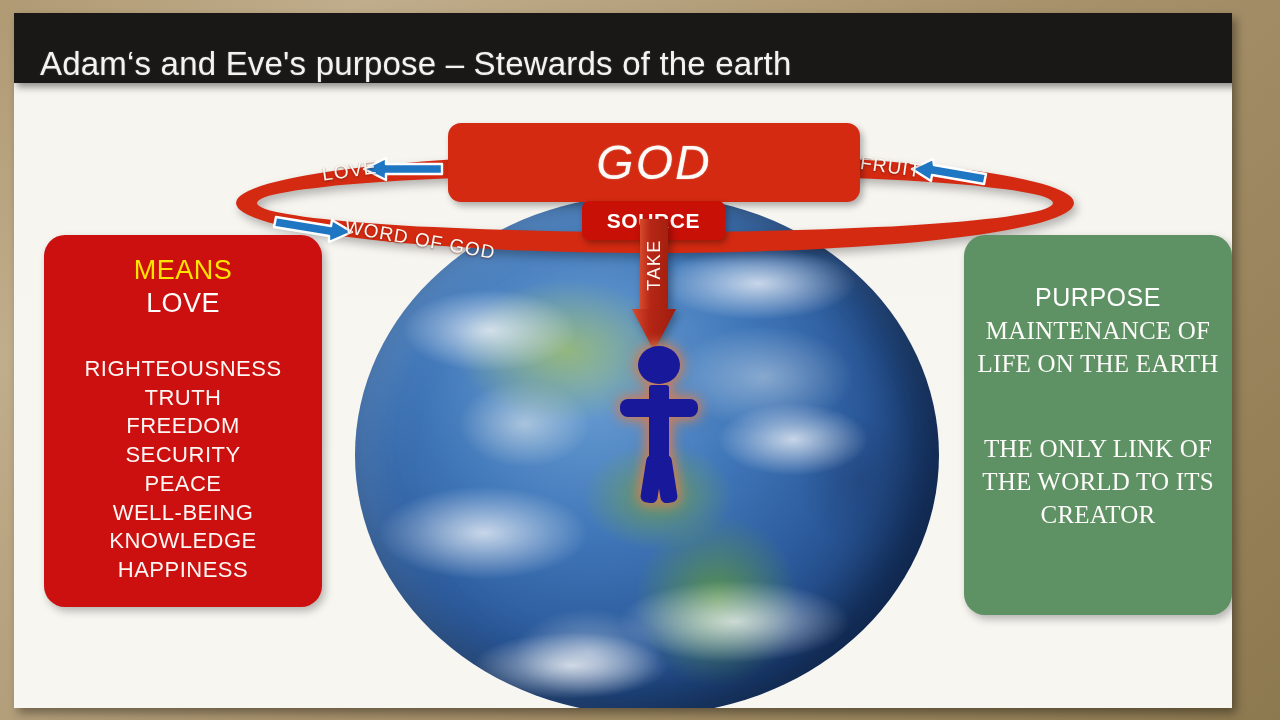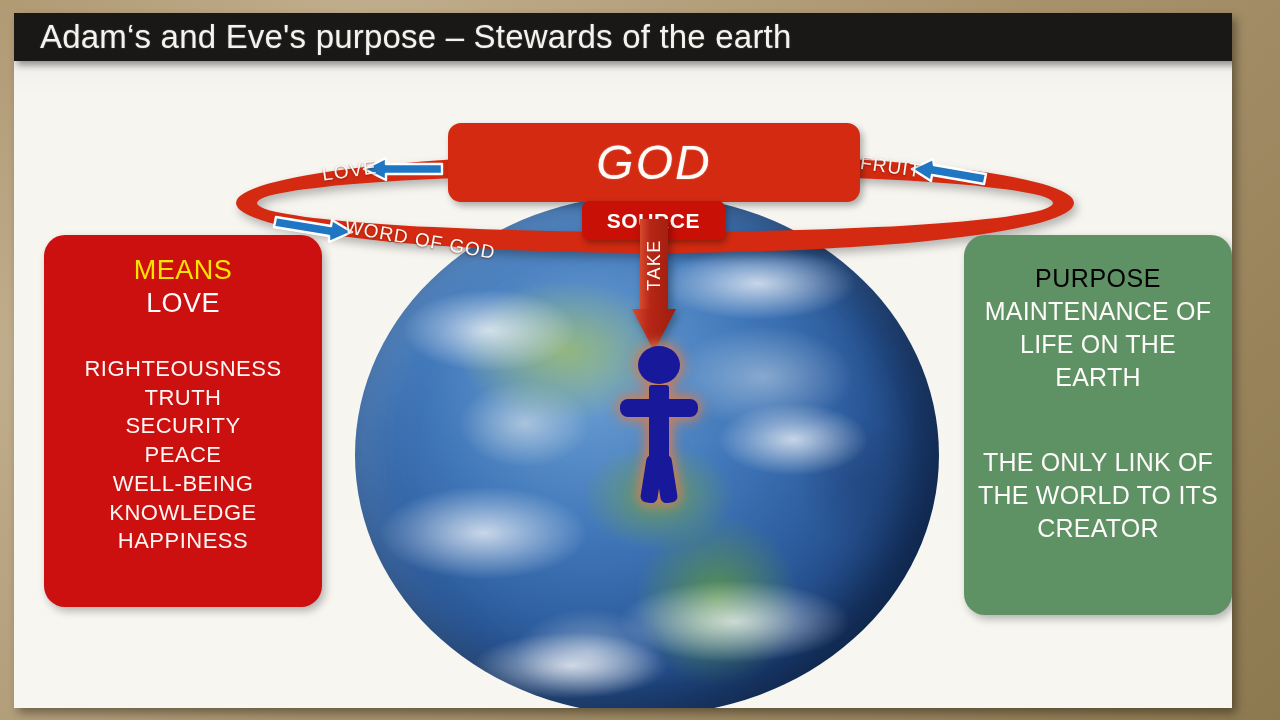--- a/index.html
+++ b/index.html
@@ -14,24 +14,24 @@
   }
   
   #canvas {
     position:absolute; left:14px; top:13px; width:1218px; height:695px;
     background:linear-gradient(180deg,#e9e9e7 0%,#f7f5f0 12%,#f8f6f1 100%);
     box-shadow:4px 5px 9px rgba(0,0,0,.38);
     overflow:hidden;
   }
   
   #titlebar {
-    position:absolute; left:0; top:0; width:1252px; height:48px;
+    position:absolute; left:0; top:0; width:1252px; height:70px;
     background:#191817;
     box-shadow:3px 4px 7px rgba(0,0,0,.42);
-    display:flex; align-items:center;
+    display:flex; align-items:flex-end;
   }
   #titlebar .t {
     color:#f4f3f0; font-size:33px; font-weight:400; letter-spacing:.2px;
     margin-left:26px; white-space:nowrap;
     text-shadow:0 0 2px rgba(255,255,255,.25);
   }
   
   #globe {
     position:absolute; left:341px; top:182px; width:584px; height:520px;
     border-radius:50%;
@@ -113,23 +113,23 @@
     display:flex; flex-direction:column; align-items:center;
   }
   #means { left:30px; top:222px; width:278px; height:372px; background:#cc1010; }
   #purpose { left:950px; top:222px; width:268px; height:380px; background:#5e9163; }
   .panel .head { font-size:27px; font-weight:400; letter-spacing:.5px; }
   #means .head { color:#ffe400; margin-top:20px; }
   #means .sub { color:#fffdfb; font-size:27px; margin-top:2px; letter-spacing:.4px; }
   #means ul { list-style:none; margin-top:36px; width:100%; }
   #means li { color:#fdf6f3; font-size:22px; text-align:center;
     line-height:28.7px; letter-spacing:.5px; }
-  #purpose .head { color:#000000; margin-top:29px; font-size:25px; }
+  #purpose .head { color:#ffffff; margin-top:48px; font-size:25px; }
   #purpose .para { color:#fdfcfa; font-size:25px; line-height:33px;
-    text-align:center; letter-spacing:.2px; width:248px; margin-top:2px; }
+    text-align:center; letter-spacing:.2px; width:248px; margin-top:2px;font-family:Liberation Serif, serif; }
   #purpose .para.second { margin-top:52px; }
 </style>
 </head>
 <body>
 
 <div id="slide">
   <div id="canvas">
 
     <div id="titlebar">
       <span class="t">Adam‘s and Eve's purpose – Stewards of the earth</span>
@@ -190,20 +190,21 @@
         <rect x="43" y="112" width="17" height="48" rx="6" transform="rotate(-9 52 132)"></rect>
       </g>
     </svg>
 
     <div id="means" class="panel">
       <div class="head">MEANS</div>
       <div class="sub">LOVE</div>
       <ul>
         <li>RIGHTEOUSNESS</li>
         <li>TRUTH</li>
+        <li>FREEDOM</li>
         <li>SECURITY</li>
         <li>PEACE</li>
         <li>WELL-BEING</li>
         <li>KNOWLEDGE</li>
         <li>HAPPINESS</li>
       </ul>
     </div>
 
     <div id="purpose" class="panel">
       <div class="head">PURPOSE</div>

